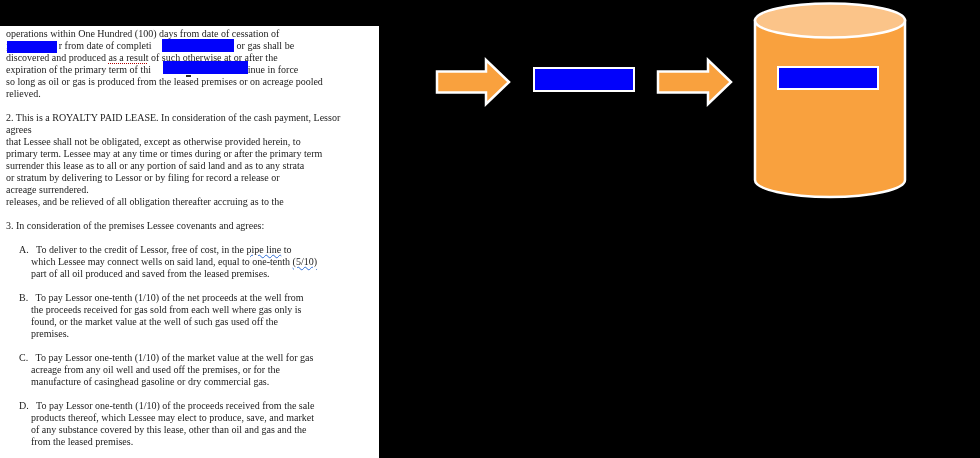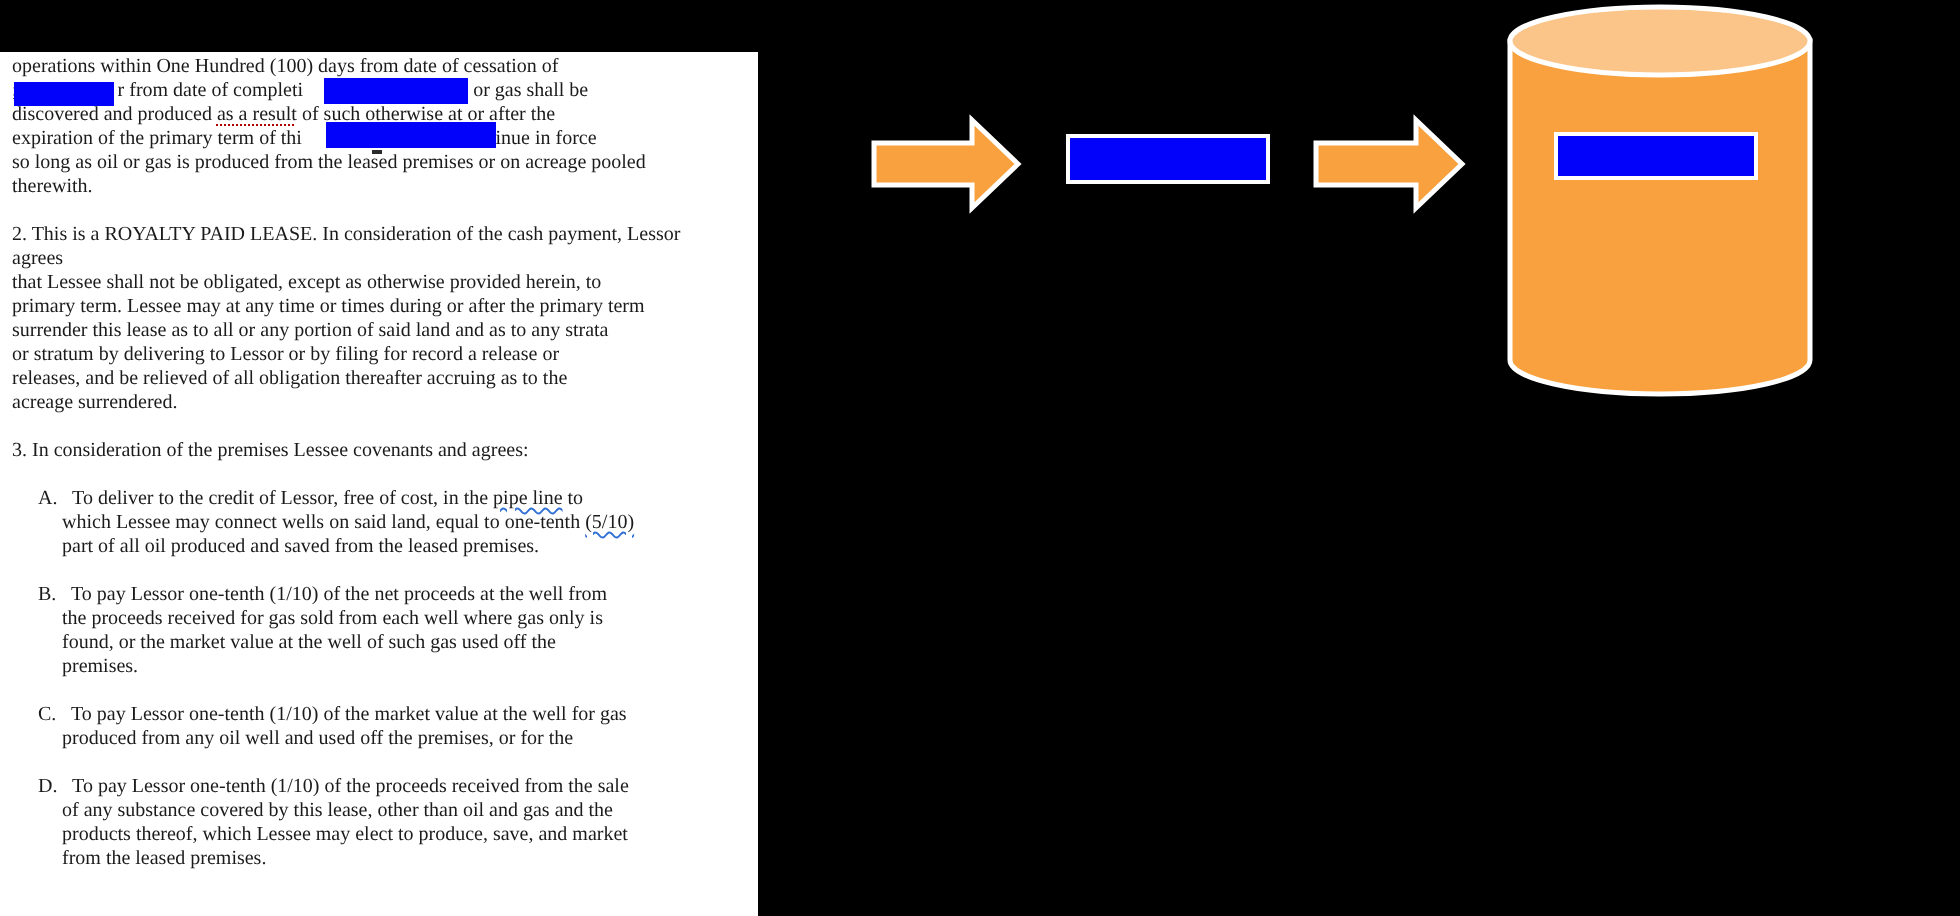--- a/index.html
+++ b/index.html
@@ -55,48 +55,49 @@
     <rect class="label-box" x="778" y="67" width="100" height="22"></rect>
   </svg>
 
   <div class="doc">
     <div class="page">
         <div class="line indent-0"><span>operations within One Hundred (100) days from date of cessation of</span></div>
         <div class="line indent-0"><span>;</span><span class="gap" style="width: 50px;"></span><span>r from date of completi</span><span class="gap" style="width: 77px;"></span><span>il or gas shall be</span></div>
         <div class="line indent-0"><span>discovered and produced </span><span class="red-dotted">as a result</span><span> of such otherwise at or after the</span></div>
         <div class="line indent-0"><span>expiration of the primary term of thi</span><span class="gap" style="width: 84px;"></span><span>ontinue in force</span></div>
         <div class="line indent-0"><span>so long as oil or gas is produced from the leased premises or on acreage pooled</span></div>
-        <div class="line indent-0"><span>therewith.</span></div>
+        <div class="line indent-0"><span>relieved.</span></div>
         <div class="line">&nbsp;</div>
         <div class="line indent-0"><span>2. This is a ROYALTY PAID LEASE. In consideration of the cash payment, Lessor</span></div>
         <div class="line indent-0"><span>agrees</span></div>
         <div class="line indent-0"><span>that Lessee shall not be obligated, except as otherwise provided herein, to</span></div>
         <div class="line indent-0"><span>primary term. Lessee may at any time or times during or after the primary term</span></div>
         <div class="line indent-0"><span>surrender this lease as to all or any portion of said land and as to any strata</span></div>
         <div class="line indent-0"><span>or stratum by delivering to Lessor or by filing for record a release or</span></div>
+        <div class="line indent-0"><span>acreage surrendered.</span></div>
         <div class="line indent-0"><span>releases, and be relieved of all obligation thereafter accruing as to the</span></div>
-        <div class="line indent-0"><span>acreage surrendered.</span></div>
         <div class="line">&nbsp;</div>
         <div class="line indent-0"><span>3. In consideration of the premises Lessee covenants and agrees:</span></div>
         <div class="line">&nbsp;</div>
         <div class="line indent-1"><span>A.   To deliver to the credit of Lessor, free of cost, in the </span><span class="blue-wavy">pipe line</span><span> to</span></div>
         <div class="line indent-2"><span>which Lessee may connect wells on said land, equal to one-tenth </span><span class="blue-wavy">(5/10)</span></div>
         <div class="line indent-2"><span>part of all oil produced and saved from the leased premises.</span></div>
         <div class="line">&nbsp;</div>
         <div class="line indent-1"><span>B.   To pay Lessor one-tenth (1/10) of the net proceeds at the well from</span></div>
         <div class="line indent-2"><span>the proceeds received for gas sold from each well where gas only is</span></div>
         <div class="line indent-2"><span>found, or the market value at the well of such gas used off the</span></div>
         <div class="line indent-2"><span>premises.</span></div>
         <div class="line">&nbsp;</div>
         <div class="line indent-1"><span>C.   To pay Lessor one-tenth (1/10) of the market value at the well for gas</span></div>
-        <div class="line indent-2"><span>produced from any oil well and used off the premises, or for the</span></div>
+        <div class="line indent-2"><span>acreage from any oil well and used off the premises, or for the</span></div>
+        <div class="line indent-2"><span>manufacture of casinghead gasoline or dry commercial gas.</span></div>
         <div class="line">&nbsp;</div>
         <div class="line indent-1"><span>D.   To pay Lessor one-tenth (1/10) of the proceeds received from the sale</span></div>
+        <div class="line indent-2"><span>products thereof, which Lessee may elect to produce, save, and market</span></div>
         <div class="line indent-2"><span>of any substance covered by this lease, other than oil and gas and the</span></div>
-        <div class="line indent-2"><span>products thereof, which Lessee may elect to produce, save, and market</span></div>
         <div class="line indent-2"><span>from the leased premises.</span></div>
       </div>
     <div class="redaction r-a"></div>
     <div class="redaction r-b"></div>
     <div class="redaction r-c"></div>
     <div class="frag"></div>
   </div>
 
 </div>
 

